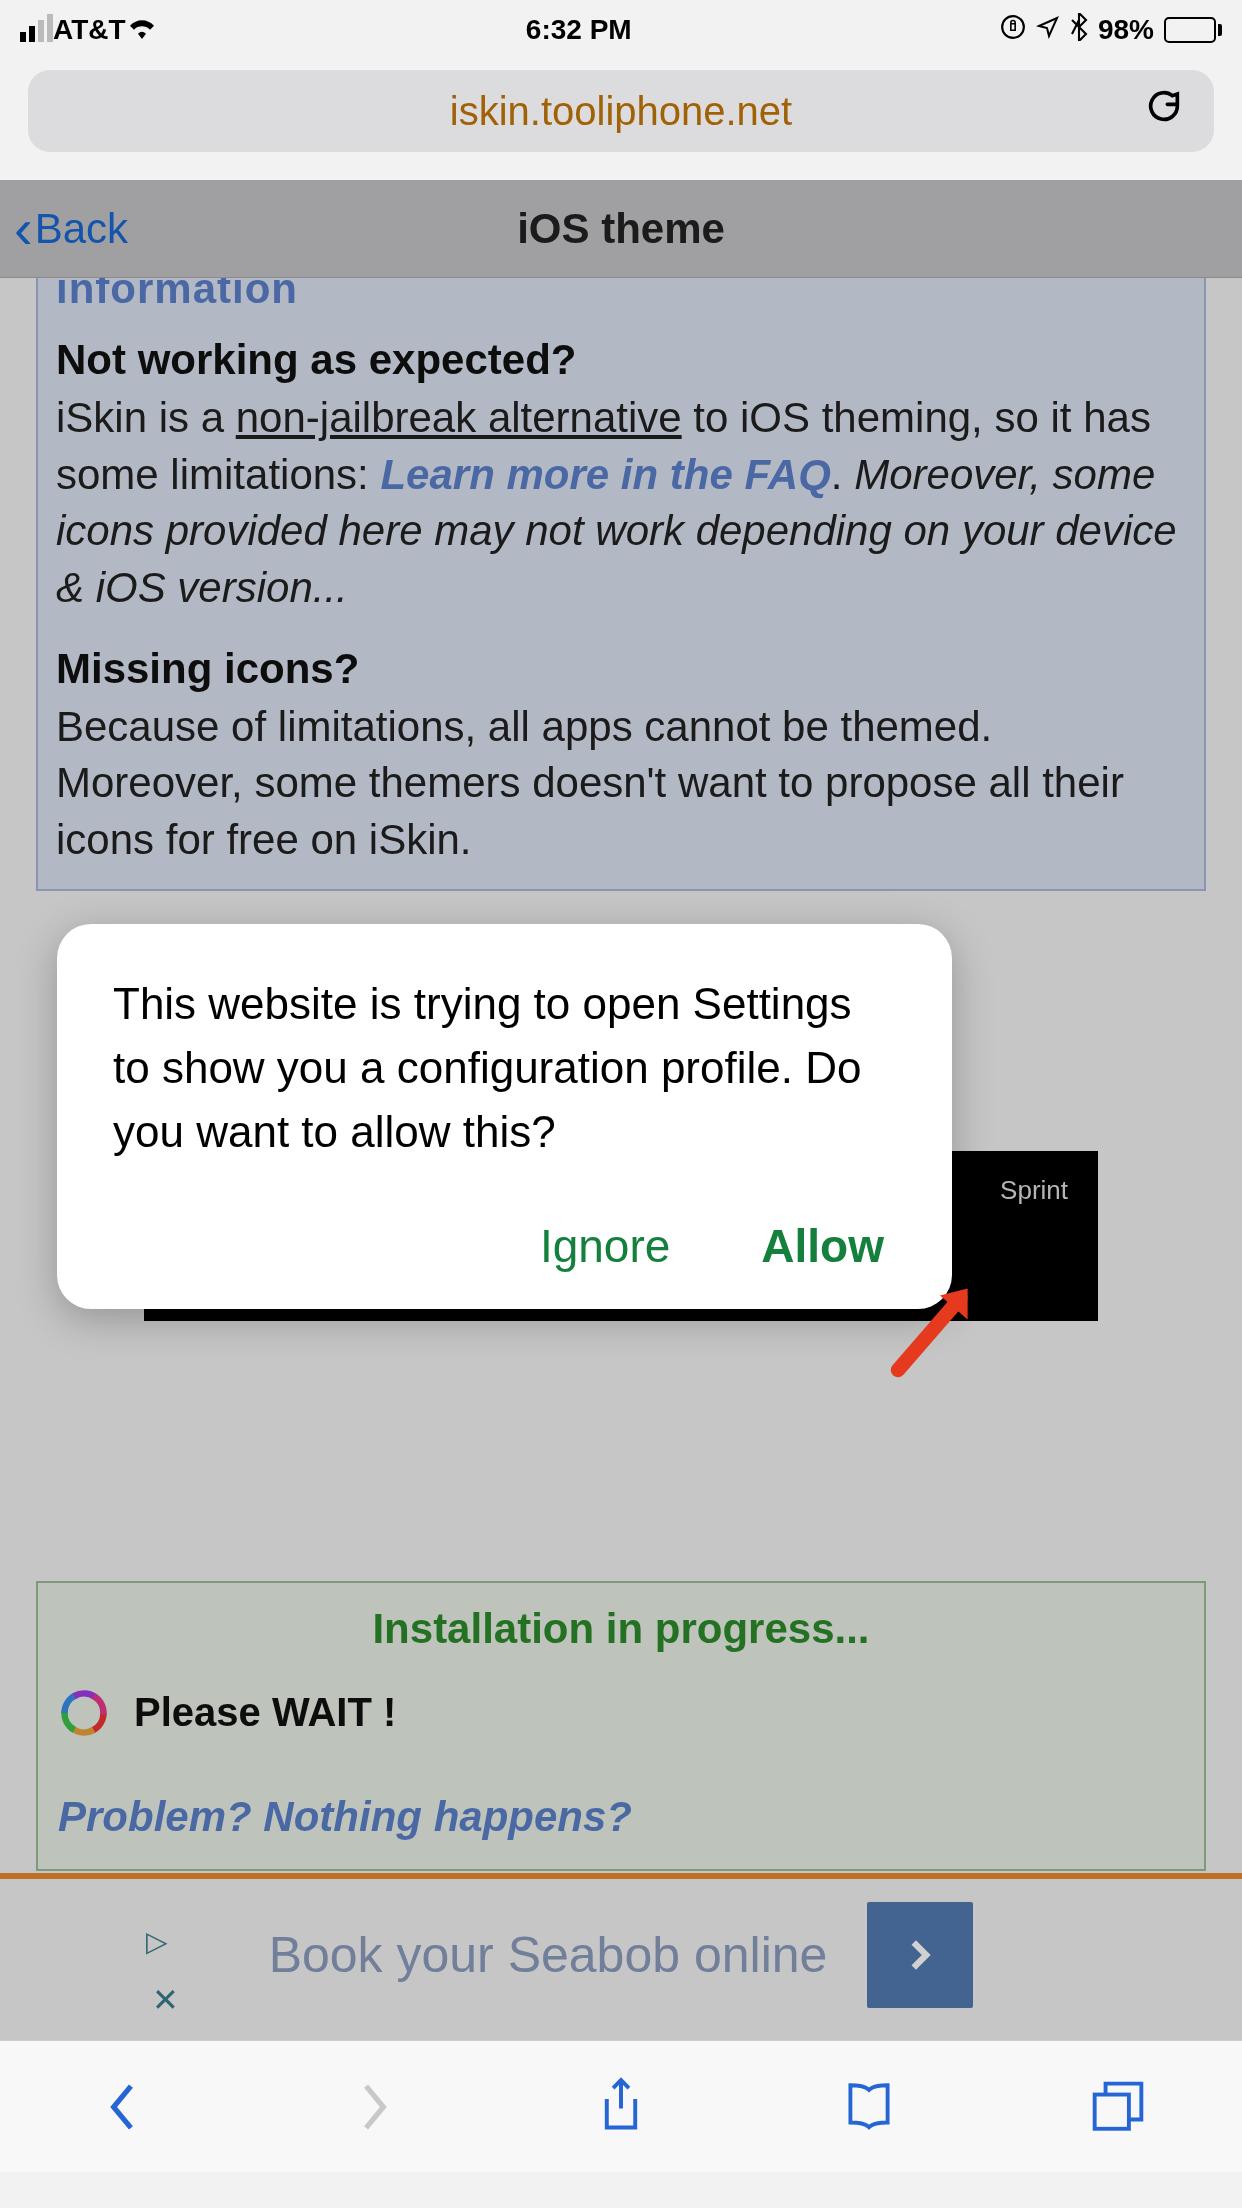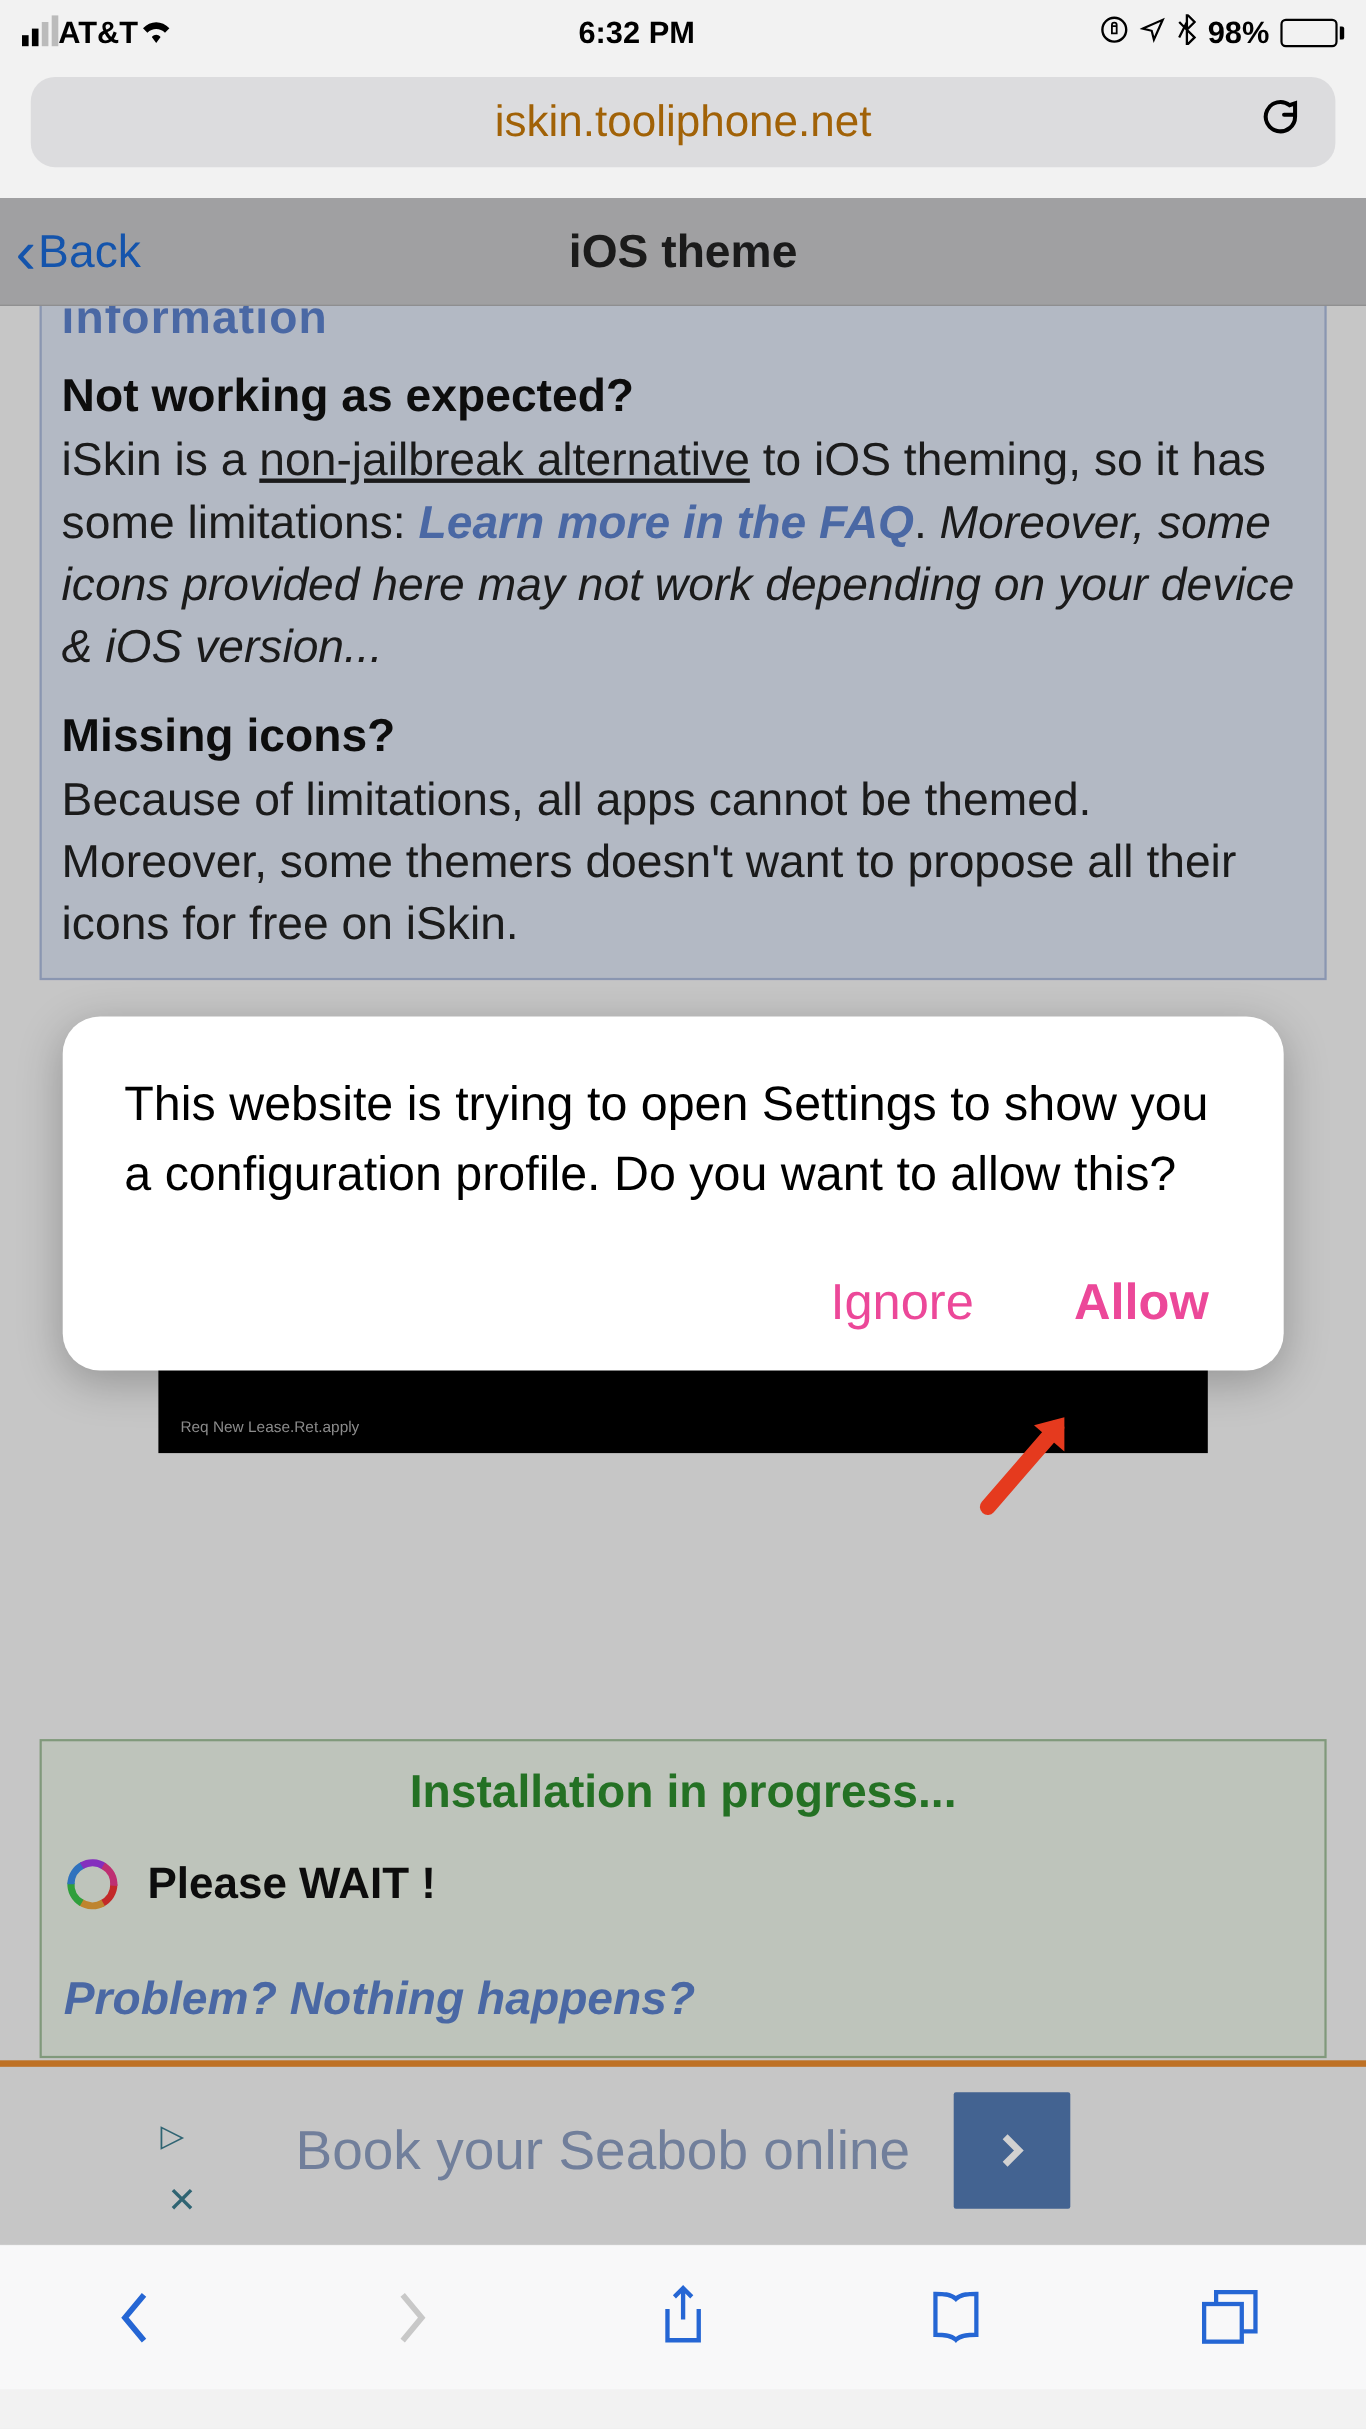--- a/index.html
+++ b/index.html
@@ -65,24 +65,24 @@
   .ad-arrow-box { width: 106px; height: 106px; background: #5279b1; display: flex; align-items: center; justify-content: center; margin-left: 40px; border-radius: 2px; }
   .ad-info { position: absolute; left: 146px; top: 46px; color: #3a7a8c; font-size: 28px; }
   .ad-close { position: absolute; left: 152px; bottom: 12px; color: #3a7a8c; font-size: 32px; }
   
   
   .toolbar { height: 132px; background: #f8f8f9; border-top: 1px solid #ccc; display: flex; align-items: center; justify-content: space-around; }
   .tb-btn { color: #2566d4; font-size: 52px; display: flex; align-items: center; justify-content: center; width: 80px; height: 80px; }
   .tb-btn.disabled { color: #c8c8c8; }
   
   
-  .dialog { position: absolute; left: 57px; top: 924px; width: 1110px; background: #fff; border-radius: 34px; z-index: 20; padding: 48px 56px 36px 56px; box-shadow: 0 10px 40px rgba(0,0,0,0.25); }
+  .dialog { position: absolute; left: 57px; top: 924px; width: 895px; background: #fff; border-radius: 34px; z-index: 20; padding: 48px 56px 36px 56px; box-shadow: 0 10px 40px rgba(0,0,0,0.25); }
   .dialog-msg { font-size: 44px; color: #000; line-height: 1.45; }
   .dialog-actions { display: flex; justify-content: flex-end; gap: 80px; margin-top: 56px; padding-right: 12px; }
-  .dlg-btn { font-size: 46px; color: #ec4899; background: none; border: none; }
+  .dlg-btn { font-size: 46px; color: #15803d; background: none; border: none; }
   .dlg-btn.primary { font-weight: 700; margin-left: 11px; }
   
   
   .arrow-annot { position: absolute; left: 874px; top: 1262px; z-index: 30; pointer-events: none; }
 </style>
 </head>
 <body>
 
 <div class="status-bar">
   <div class="status-left">

